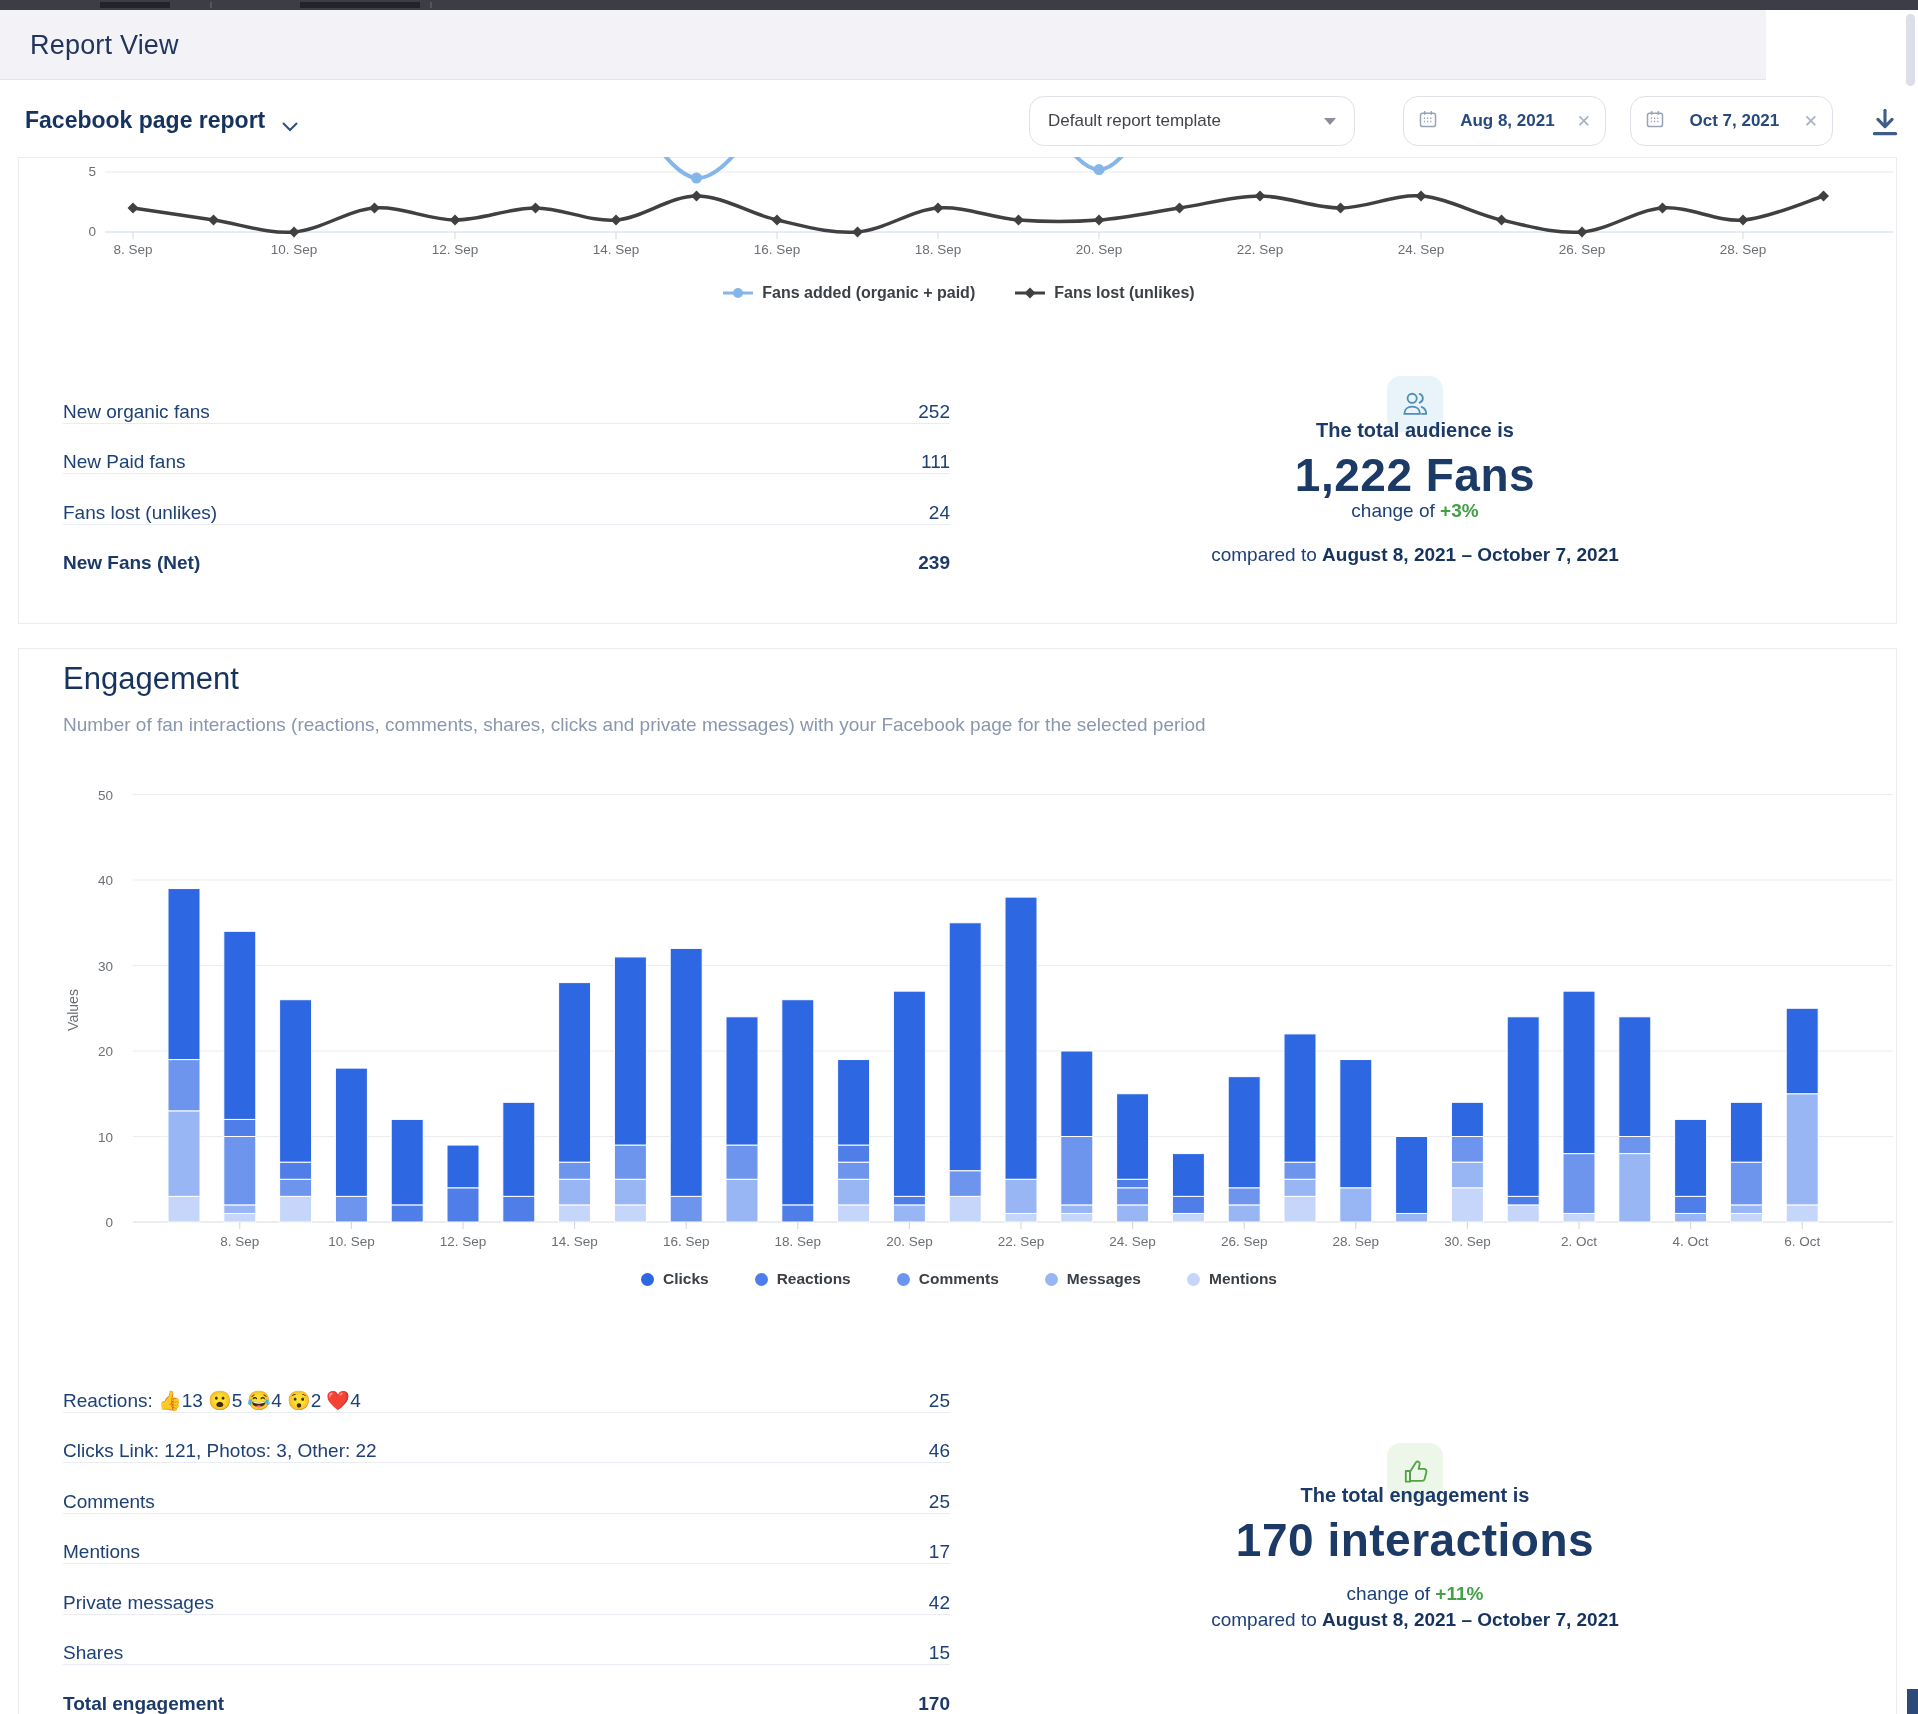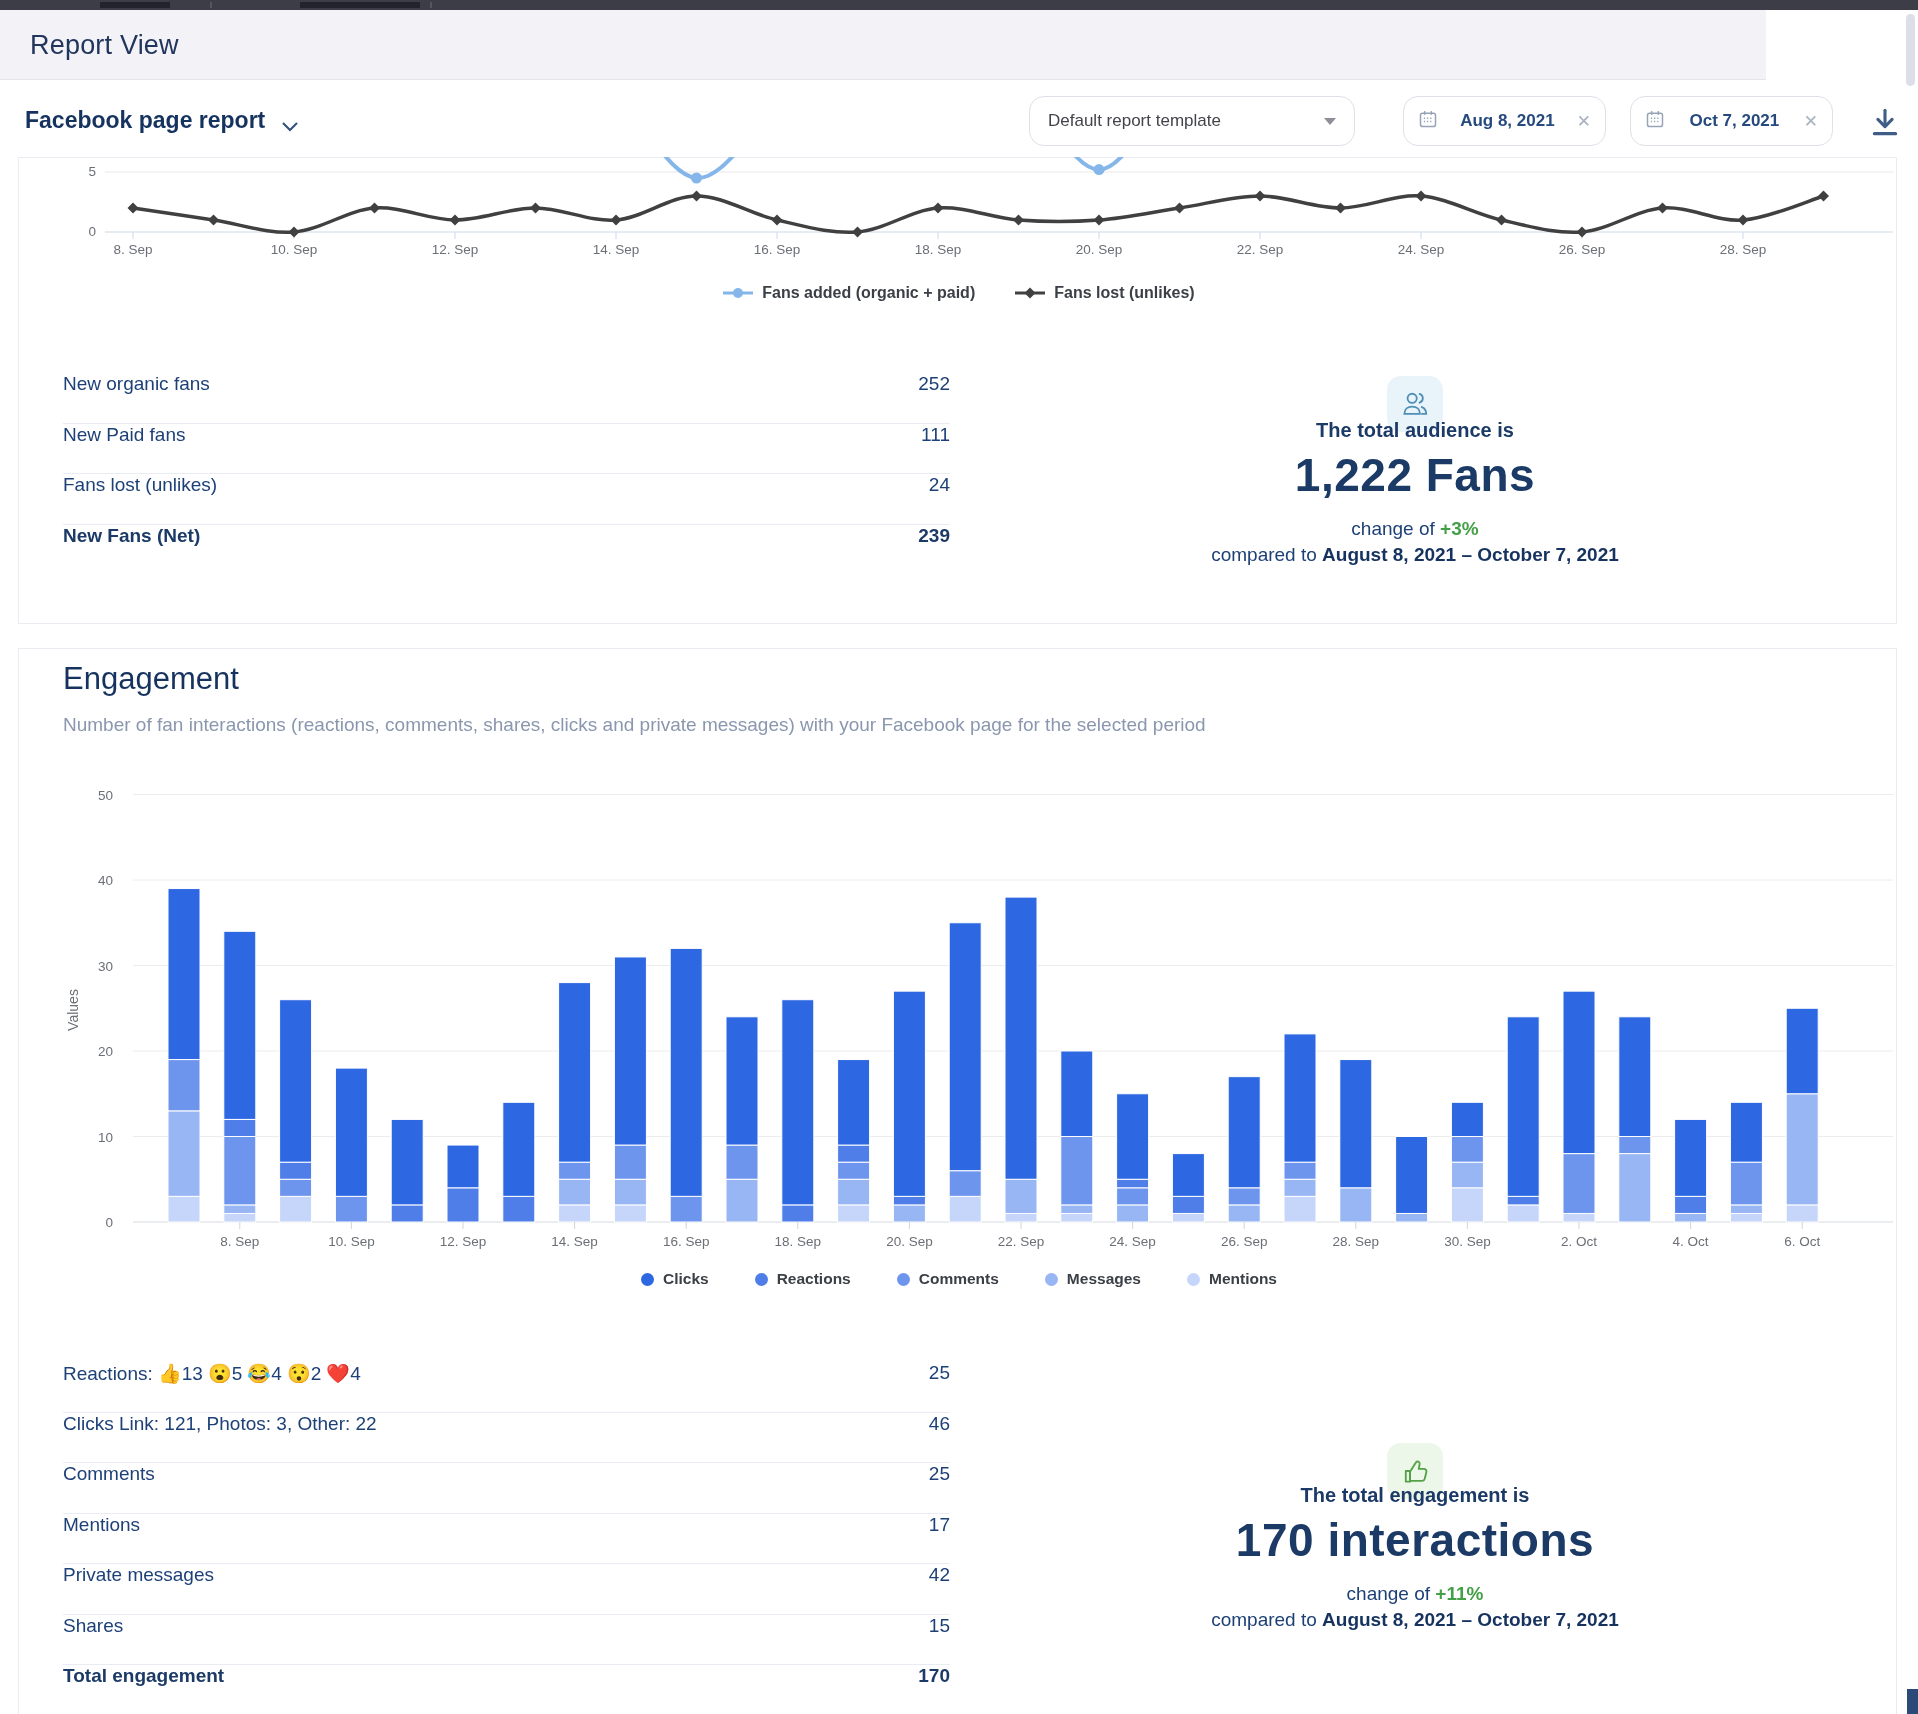--- a/index.html
+++ b/index.html
@@ -37,21 +37,21 @@
   .legend-row{left:0;top:0;width:1918px;display:flex;justify-content:center;align-items:center;}
   .legend-item{display:flex;align-items:center;cursor:pointer;}
   .legend-label{font-size:16px;font-weight:700;color:#3b4047;margin-left:9px;}
   .dot{width:13px;height:13px;border-radius:50%;display:inline-block;}
   .fans-legend{top:284px;gap:40px;}
   .bar-legend{top:1270px;gap:46px;}
 
   
   .tbl{left:63px;width:887px;}
   .fans-tbl{top:373px;} .eng-tbl{top:1362px;}
-  .trow{height:49.5px;display:flex;align-items:flex-start;justify-content:space-between;border-bottom:1px solid #e9ecf2;}
+  .trow{height:49.5px;display:flex;align-items:flex-end;justify-content:space-between;border-bottom:1px solid #e9ecf2;}
   .trow.last{border-bottom:none;}
   .trow span{font-size:19px;color:#1d4077;}
   .trow.bold span{font-weight:700;color:#1c3a67;}
 
   
   .sum-icon{width:56px;height:56px;border-radius:14px;display:flex;align-items:center;justify-content:center;}
   .sum-icon.blue{background:#e9f4fa;} .sum-icon.green{background:#edf7e9;}
   .sum-line{left:1100px;width:630px;text-align:center;}
   .sum-title{font-size:20px;font-weight:700;color:#1c3a67;}
   .sum-value{font-size:46px;font-weight:700;color:#1b3a66;letter-spacing:.5px;}
@@ -230,21 +230,21 @@
   <div class="abs sum-icon blue" style="left:1387px;top:376px;">
     <svg width="34" height="34" viewBox="0 0 48 48" fill="none" stroke="#4f8fb5" stroke-width="2.6" stroke-linecap="round">
       <circle cx="20" cy="16" r="6.5"></circle>
       <path d="M9 38c0-6.8 4.9-10.4 11-10.4S31 31.2 31 38z"></path>
       <path d="M30.5 9.8a6.5 6.5 0 0 1 0 12.4"></path>
       <path d="M33.5 28.3c3.9 1.3 6.3 4.4 6.3 9.7h-6"></path>
     </svg>
   </div>
   <div class="abs sum-line sum-title" style="top:419px;">The total audience is</div>
   <div class="abs sum-line sum-value" style="top:448px;">1,222 Fans</div>
-  <div class="abs sum-line sum-small" style="top:518px;">
+  <div class="abs sum-line sum-small" style="top:500px;">
     <span>change of</span>
     <span class="chg">+3%</span>
   </div>
   <div class="abs sum-line sum-small" style="top:544px;">
     <span>compared to</span>
     <span class="rng">August 8, 2021 – October 7, 2021</span>
   </div>
 
   <div class="abs card card2"></div>
 

